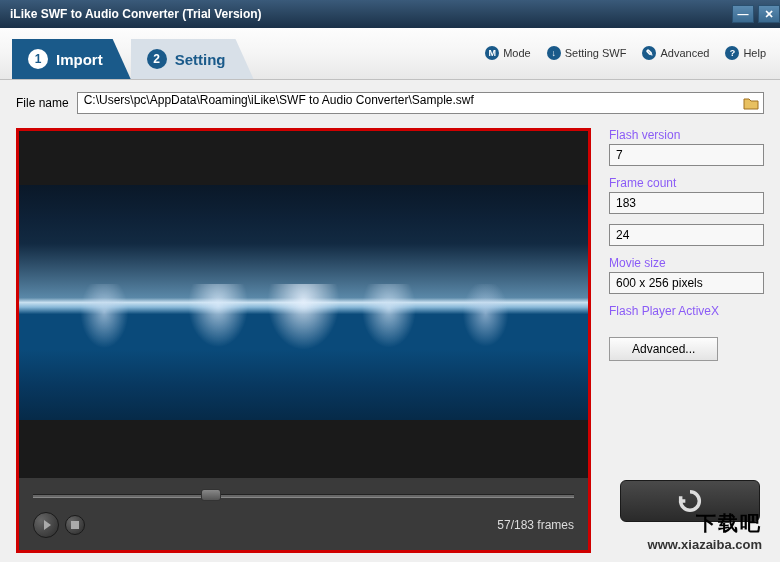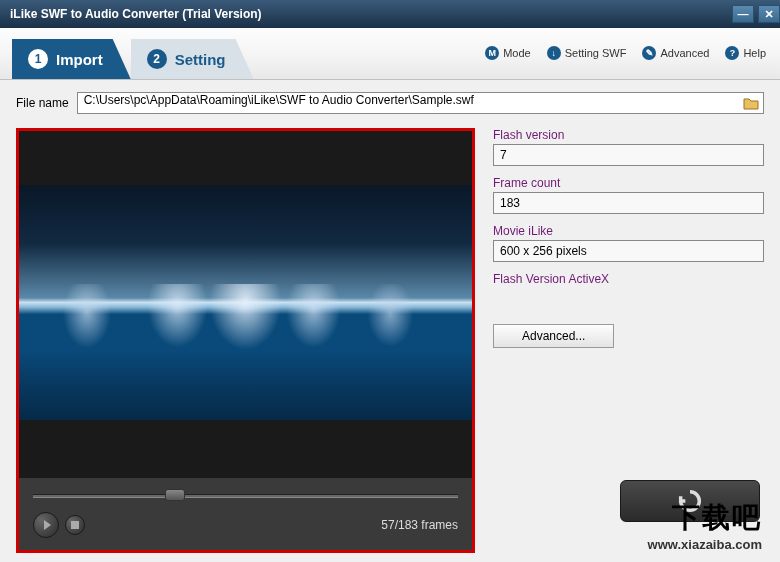--- a/index.html
+++ b/index.html
@@ -99,21 +99,21 @@
 }
 .browse-icon {
   position: absolute; right: 4px; top: 3px;
   width: 16px; height: 14px;
   cursor: pointer;
 }
 
 .main-row { display: flex; gap: 18px; }
 
 .preview-panel {
-  width: 459px;
+  width: 575px;
   border: 3px solid #d00000;
   background: #3a3a3a;
   padding: 0;
 }
 .video-black {
   height: 54px; background: #1a1a1a;
 }
 .video-scene {
   height: 235px;
   background: linear-gradient(to bottom,
@@ -180,46 +180,46 @@
 .stop-glyph { width: 8px; height: 8px; background: #aaa; }
 .frame-counter {
   margin-left: auto; color: #ddd; font-size: 12px;
 }
 
 .info-panel {
   flex: 1;
   font-size: 12px;
 }
 .info-field { margin-bottom: 10px; }
-.info-label { color: #701a75; margin-bottom: 2px; }
+.info-label { color: #8b5cf6; margin-bottom: 2px; }
 .info-value {
   border: 1px solid #888;
   background: #f8f8f8;
   padding: 3px 6px;
   height: 22px;
   font-size: 12px;
 }
 .advanced-btn {
-  margin-top: 28px;
-  padding: 4px 28px;
+  margin-top: 9px;
+  padding: 4px 22px;
   background: linear-gradient(to bottom, #fdfdfd, #e4e4e4);
   border: 1px solid #999;
   font-size: 12px;
   cursor: pointer;
 }
 
 .watermark {
   position: absolute;
   right: 18px; bottom: 10px;
   color: #000;
   font-weight: bold;
   text-align: right;
   font-family: "Microsoft YaHei", sans-serif;
 }
-.wm-big { font-size: 28px; letter-spacing: 2px; }
+.wm-big { font-size: 20px; letter-spacing: 2px; }
 .wm-small { font-size: 13px; color: #333; }
 
 .action-btn {
   position: absolute;
   right: 20px;
   bottom: 40px;
   width: 140px;
   height: 42px;
   background: linear-gradient(to bottom, #4a4a4a, #2a2a2a);
   border: 1px solid #1a1a1a;
@@ -314,27 +314,28 @@
     <div class="info-panel">
       <div class="info-field">
         <div class="info-label">Flash version</div>
         <div class="info-value">7</div>
       </div>
       <div class="info-field">
         <div class="info-label">Frame count</div>
         <div class="info-value">183</div>
       </div>
       <div class="info-field">
-      </div>
-      <div class="info-field">
-        <div class="info-label">Movie iLike</div>
+        <div class="info-value">24</div>
+      </div>
+      <div class="info-field">
+        <div class="info-label">Movie size</div>
         <div class="info-value">600 x 256 pixels</div>
       </div>
       <div class="info-field">
-        <div class="info-label">Flash Version ActiveX</div>
+        <div class="info-label">Flash Player ActiveX</div>
       </div>
       <button class="advanced-btn">Advanced...</button>
     </div>
 
   </div>
 </div>
 
 <div class="action-btn">
   <svg viewBox="0 0 24 24">
     <path d="M12 4 A8 8 0 1 1 4 12" fill="none" stroke="#ddd" stroke-width="3"></path>

